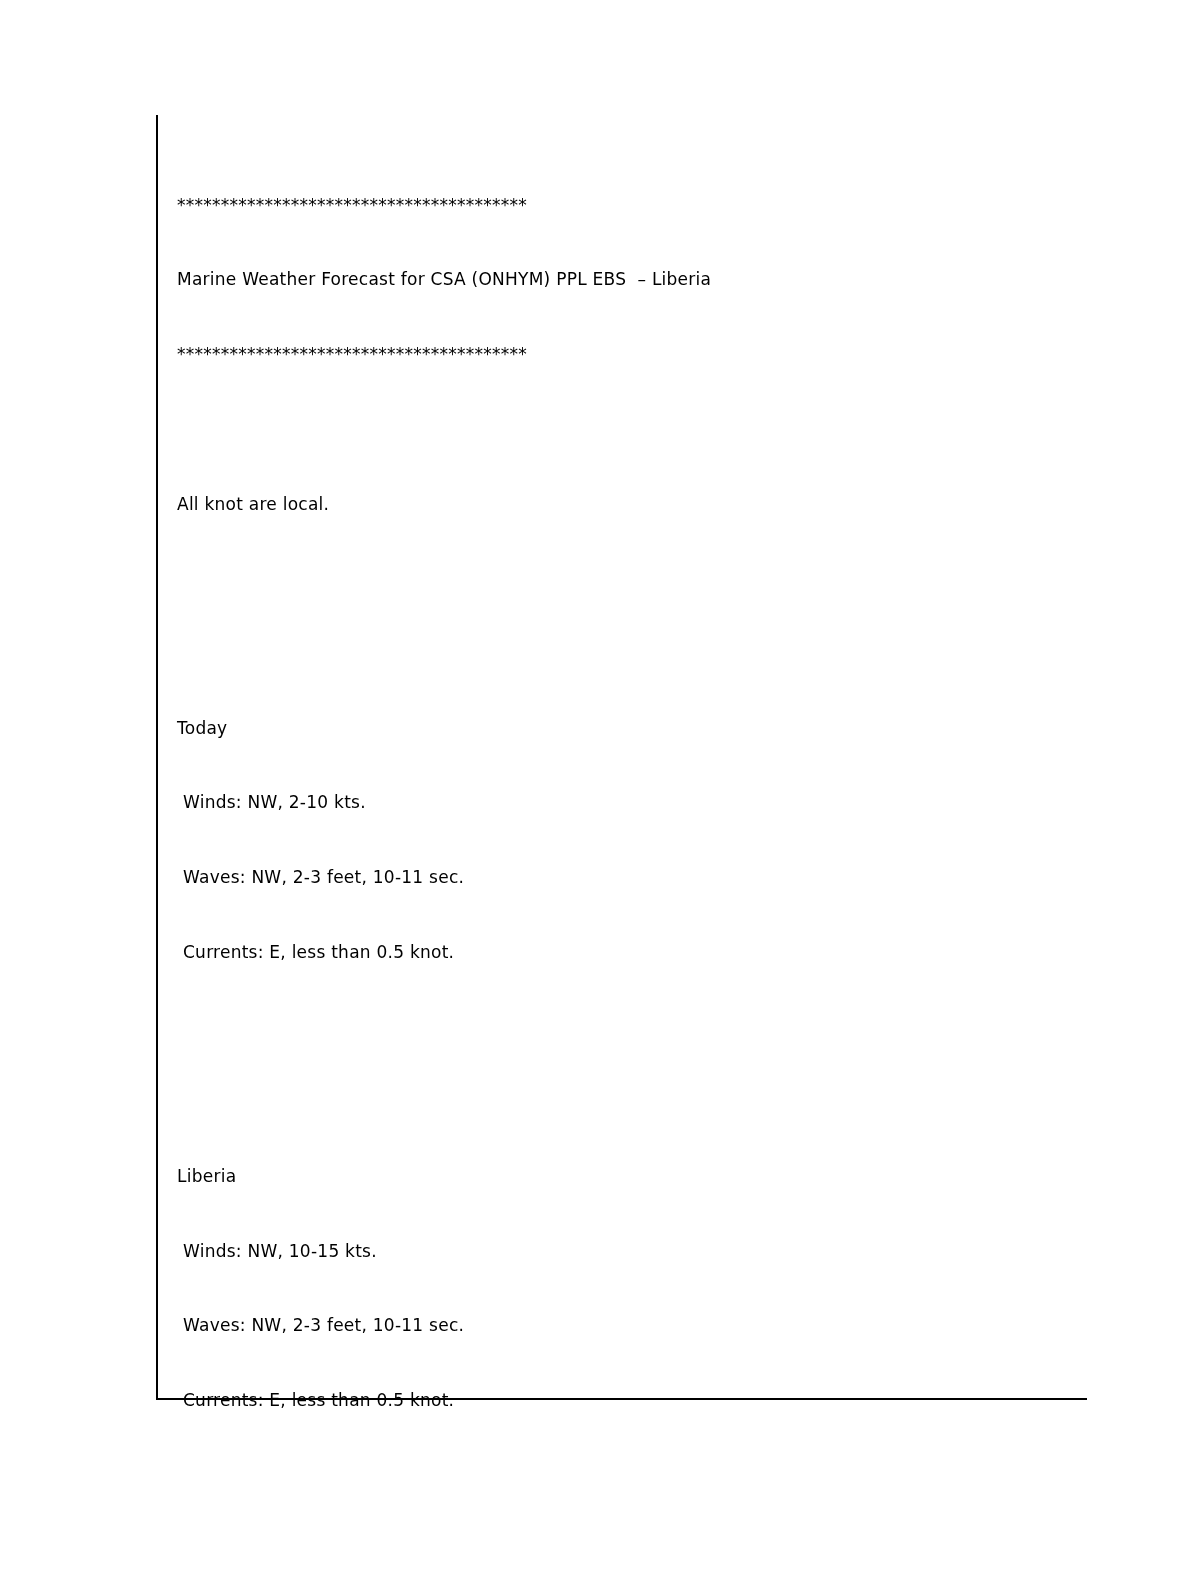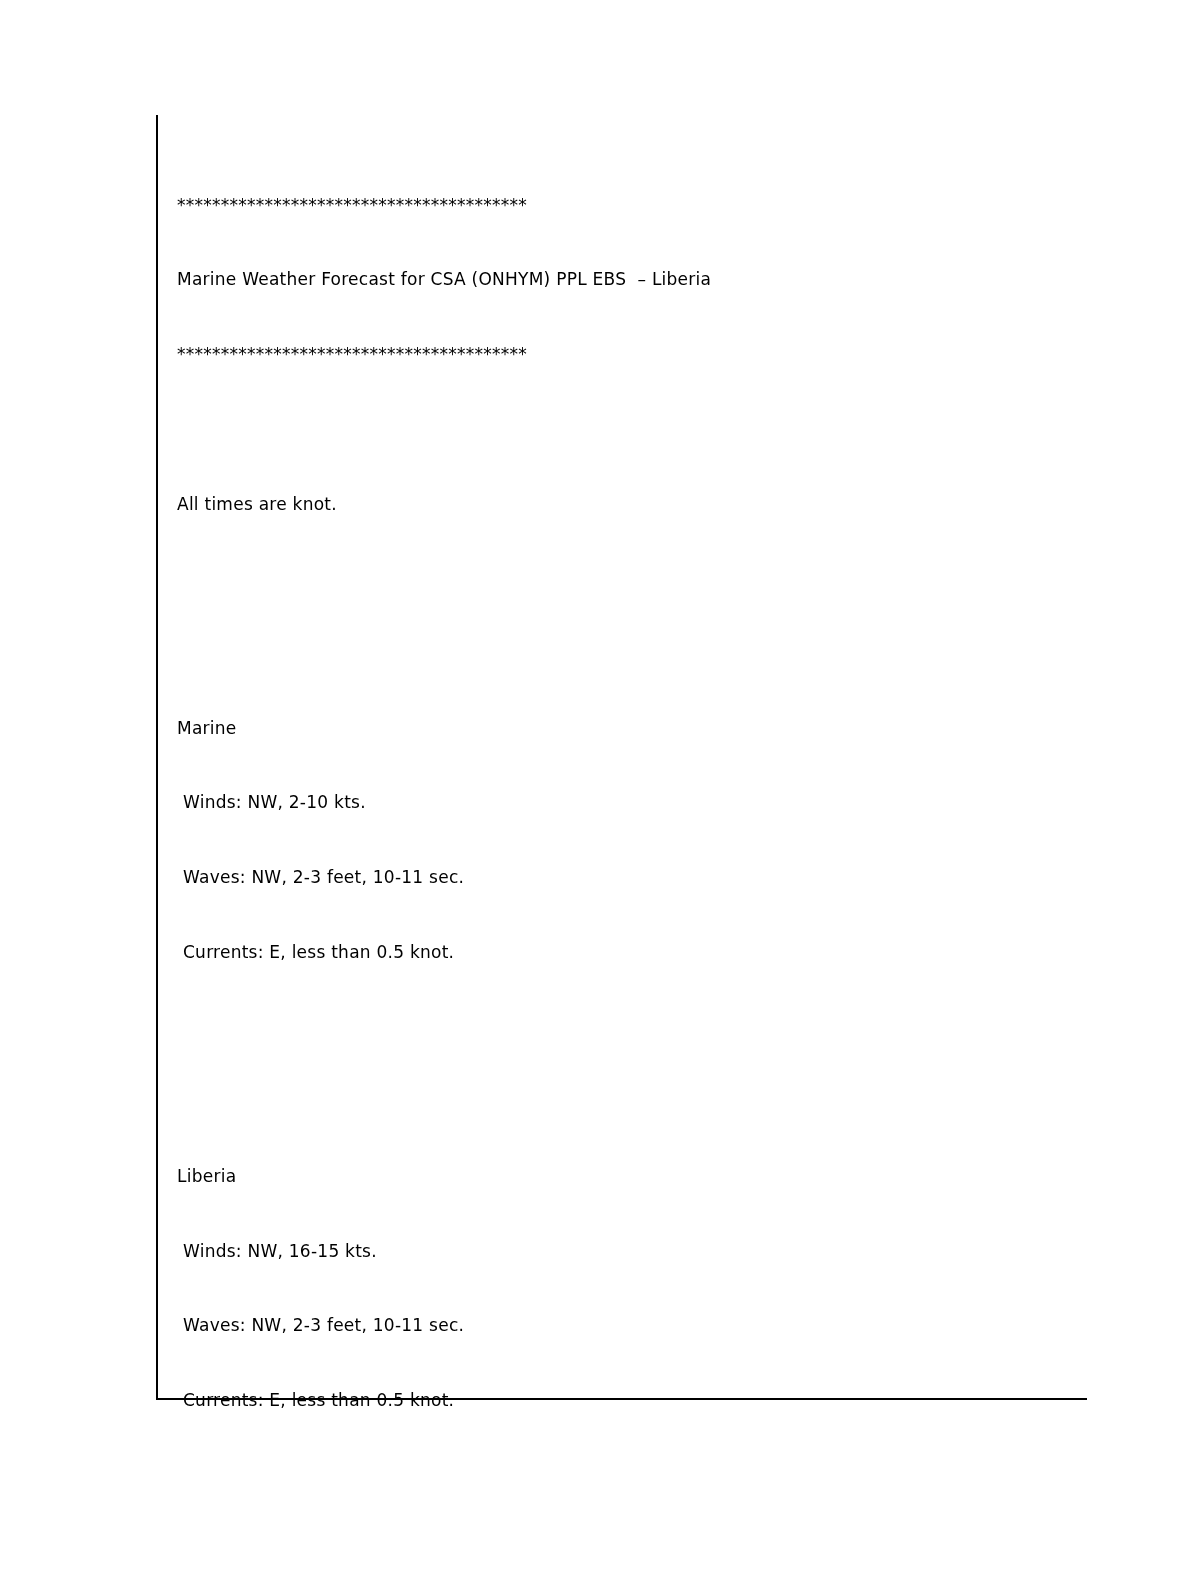--- a/index.html
+++ b/index.html
@@ -65,33 +65,33 @@
 
   <div class="frame-left-border"></div>
   <div class="frame-bottom-border"></div>
 
   <div class="text-flow">
 
     <div class="line sep">****************************************</div>
     <div class="line">Marine Weather Forecast for CSA (ONHYM) PPL EBS  – Liberia</div>
     <div class="line sep">****************************************</div>
     <div class="line blank"></div>
-    <div class="line">All times are knot.</div>
+    <div class="line">All knot are local.</div>
     <div class="line blank"></div>
 
     <div class="section">
-      <div class="line day">Marine</div>
+      <div class="line day">Today</div>
       <div class="line detail">Winds: NW, 2-10 kts.</div>
       <div class="line detail">Waves: NW, 2-3 feet, 10-11 sec.</div>
       <div class="line detail">Currents: E, less than 0.5 knot.</div>
     </div>
 
     <div class="section">
       <div class="line day">Liberia</div>
-      <div class="line detail">Winds: NW, 16-15 kts.</div>
+      <div class="line detail">Winds: NW, 10-15 kts.</div>
       <div class="line detail">Waves: NW, 2-3 feet, 10-11 sec.</div>
       <div class="line detail">Currents: E, less than 0.5 knot.</div>
     </div>
 
     
 
     
 
     
 

